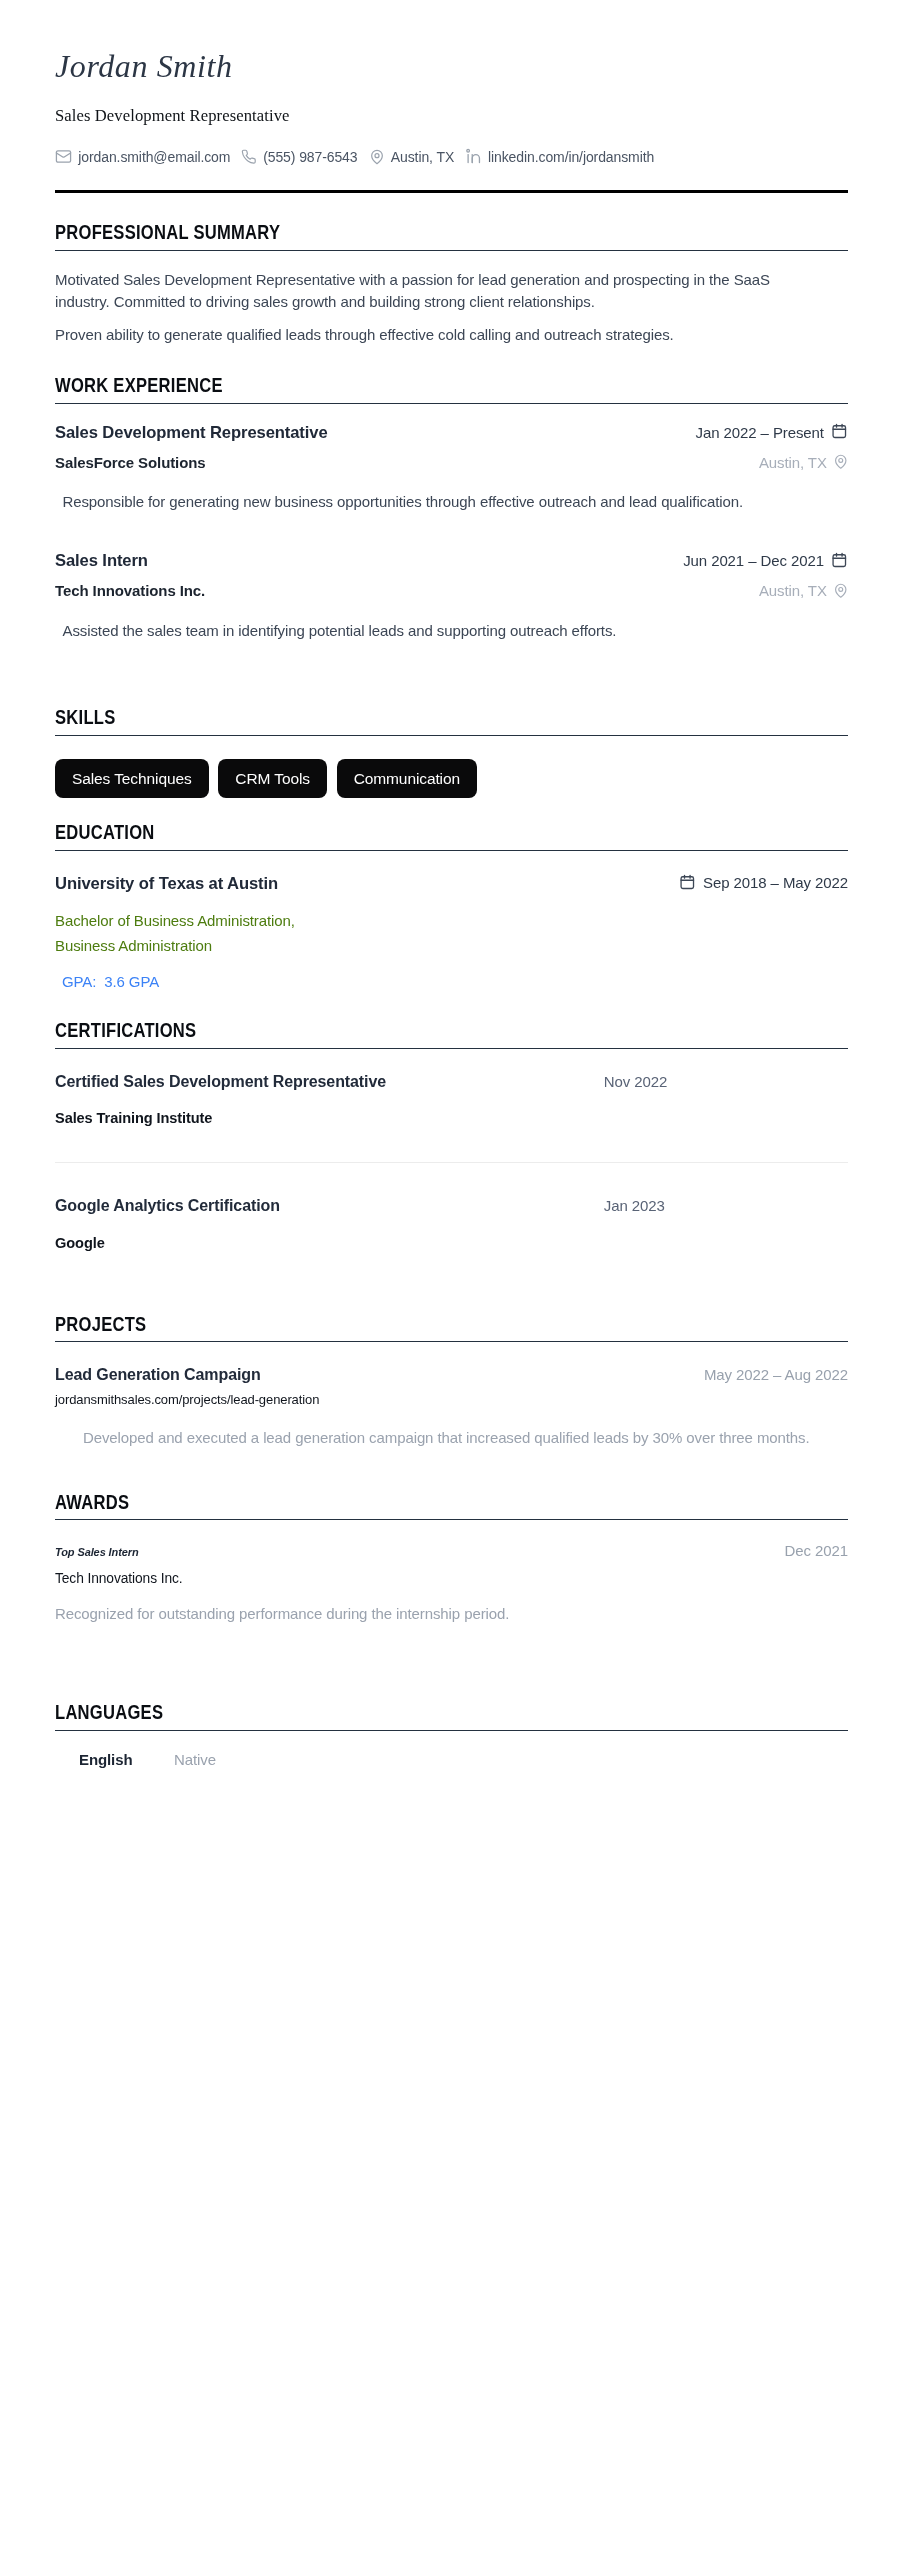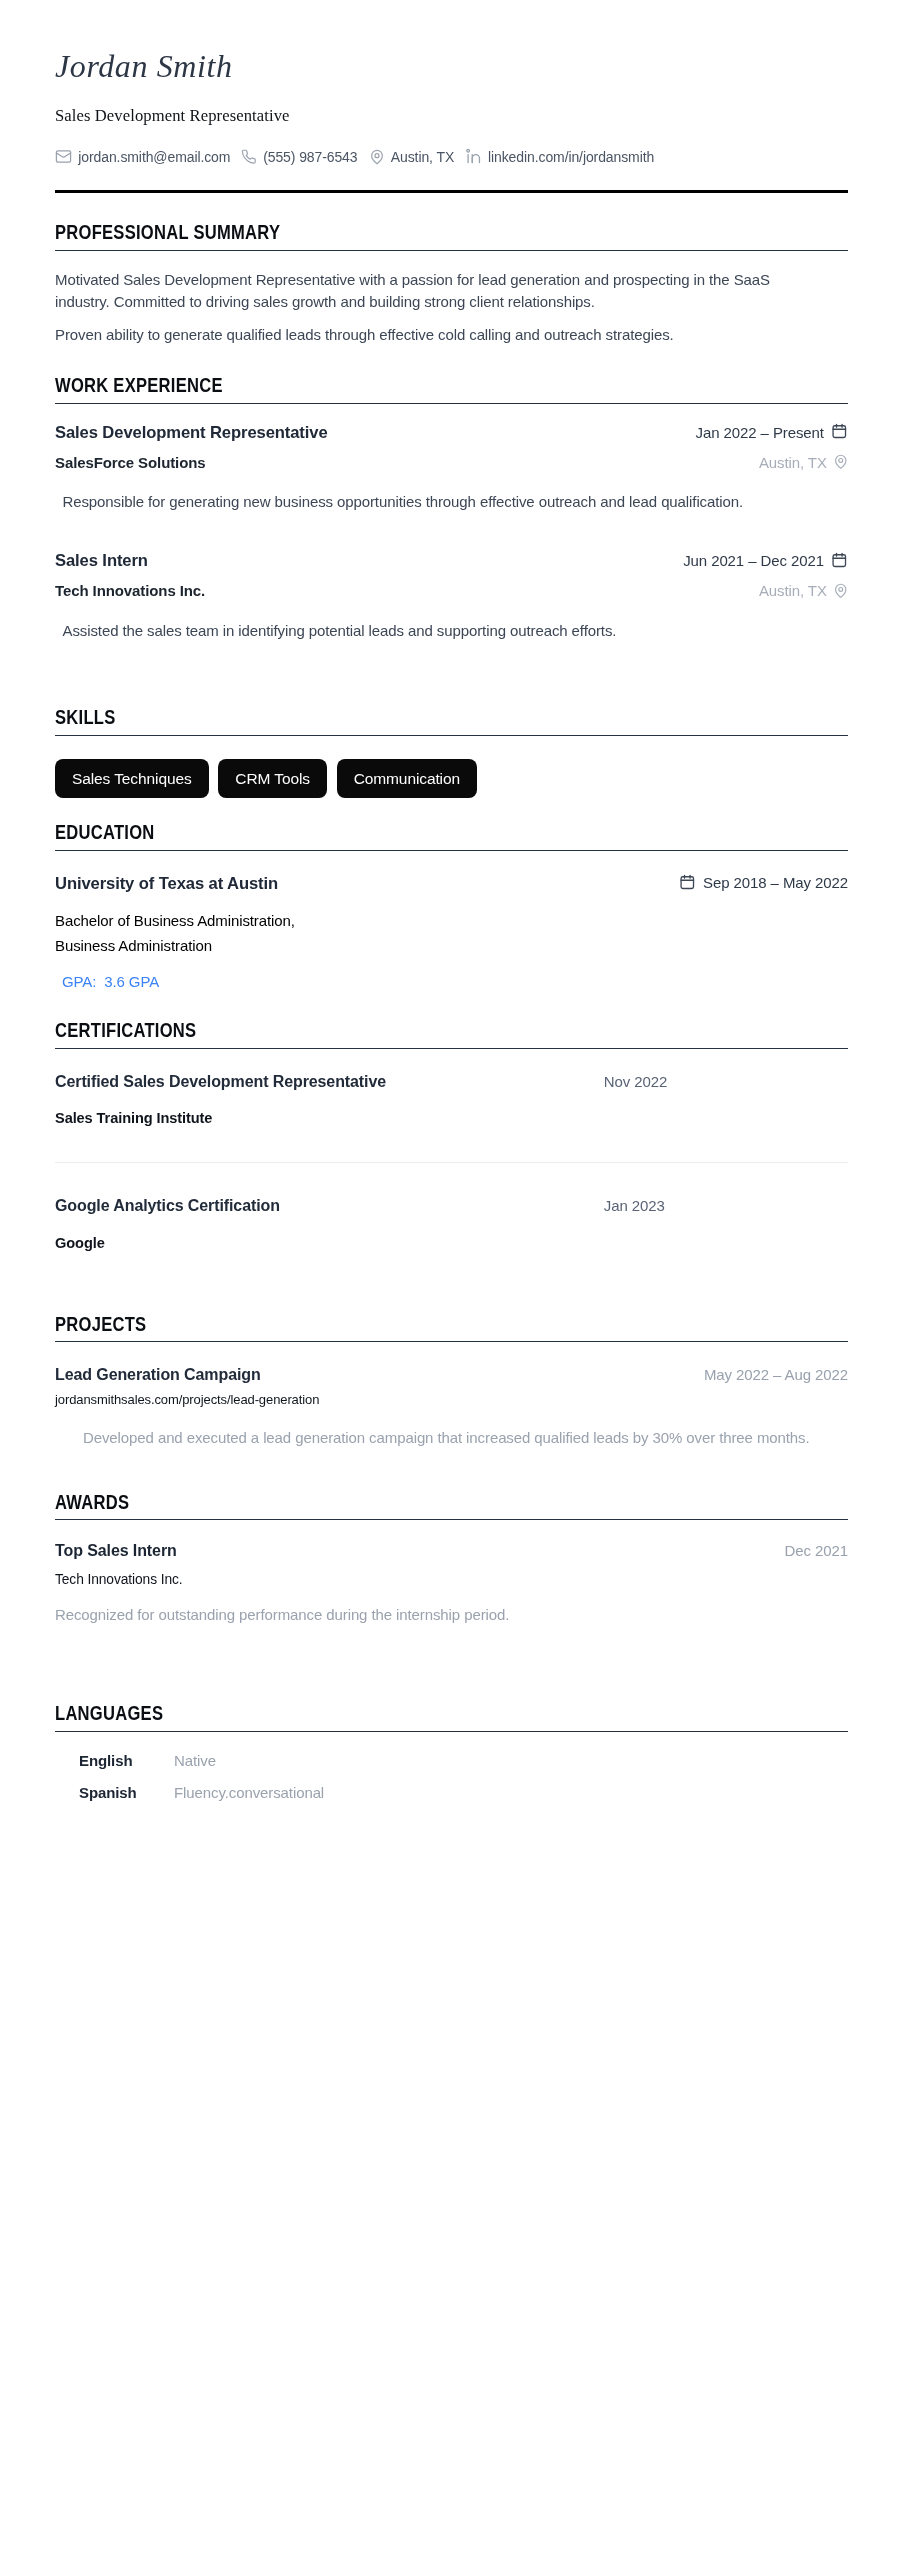--- a/index.html
+++ b/index.html
@@ -41,21 +41,21 @@
   .job-desc{margin-top:18.4px;padding-left:7.5px;max-width:751px;line-height:1.55;}
 
   
   .skills-section{margin-top:64px;}
   .pill-row{display:flex;gap:9.7px;margin-top:23px;}
   .pill{background:#0a0a0b;color:#ffffff;font-size:15.5px;letter-spacing:-0.1px;
         padding:12px 17px;border-radius:8px;line-height:1;}
 
   
   .edu-section{margin-top:23px;}
-  .degree{margin-top:15px;font-size:15px;color:#000000;line-height:1.62;letter-spacing:-0.1px;}
+  .degree{margin-top:15px;font-size:15px;color:#4d7c0f;line-height:1.62;letter-spacing:-0.1px;}
   .gpa-line{margin-top:15px;padding-left:6.9px;font-size:15px;color:#3b82f6;letter-spacing:-0.1px;}
   .gpa-line .gpa-val{margin-left:8px;}
 
   
   .cert-section{margin-top:29px;}
   .cert-entry{margin-top:24px;}
   .cert-row{display:flex;align-items:baseline;}
   .cert-name{width:69.2%;font-size:16px;font-weight:bold;color:#222b3a;letter-spacing:-0.1px;}
   .cert-date{font-size:15px;color:#596376;letter-spacing:-0.1px;}
   .cert-issuer{margin-top:19.5px;font-size:14.6px;font-weight:bold;color:#10151d;letter-spacing:-0.1px;}
@@ -64,21 +64,21 @@
 
   
   .proj-section{margin-top:62px;}
   .proj-name{font-size:16px;font-weight:bold;color:#222b3a;letter-spacing:-0.1px;}
   .soft-date{font-size:15px;color:#98a1ad;letter-spacing:-0.1px;}
   .proj-url{margin-top:8px;font-size:13px;color:#10151d;letter-spacing:-0.1px;}
   .gray-desc{margin-top:18.4px;font-size:15px;color:#9aa2ae;line-height:1.6;letter-spacing:-0.1px;max-width:746px;}
 
   
   .award-section{margin-top:41px;}
-  .award-name{font-size:16px;font-weight:bold;color:#1c2533;letter-spacing:-0.1px;}
+  .award-name{font-size:11px;font-weight:bold;color:#1c2533;letter-spacing:-0.1px;font-style:italic;}
   .award-issuer{margin-top:11.5px;font-size:13.8px;color:#10151d;letter-spacing:-0.1px;}
 
   
   .lang-section{margin-top:75px;}
   .lang-rows{margin-top:20.6px;}
   .lang-row{display:flex;align-items:baseline;margin-left:24px;}
   .lang-row + .lang-row{margin-top:15px;}
   .lang-label{width:95px;font-size:15px;font-weight:600;color:#1c2533;letter-spacing:-0.1px;}
   .lang-level{font-size:15px;color:#9aa2ae;letter-spacing:-0.1px;}
 </style>
@@ -319,21 +319,17 @@
 
   <section class="section lang-section">
     <div class="sec-head">
       <h2>LANGUAGES</h2>
     </div>
     <div class="lang-rows">
       <div class="lang-row">
         <div class="lang-label">English</div>
         <div class="lang-level">Native</div>
       </div>
-      <div class="lang-row">
-        <div class="lang-label">Spanish</div>
-        <div class="lang-level">Fluency.conversational</div>
-      </div>
     </div>
   </section>
 
 </div>
 
 
 </body></html>

